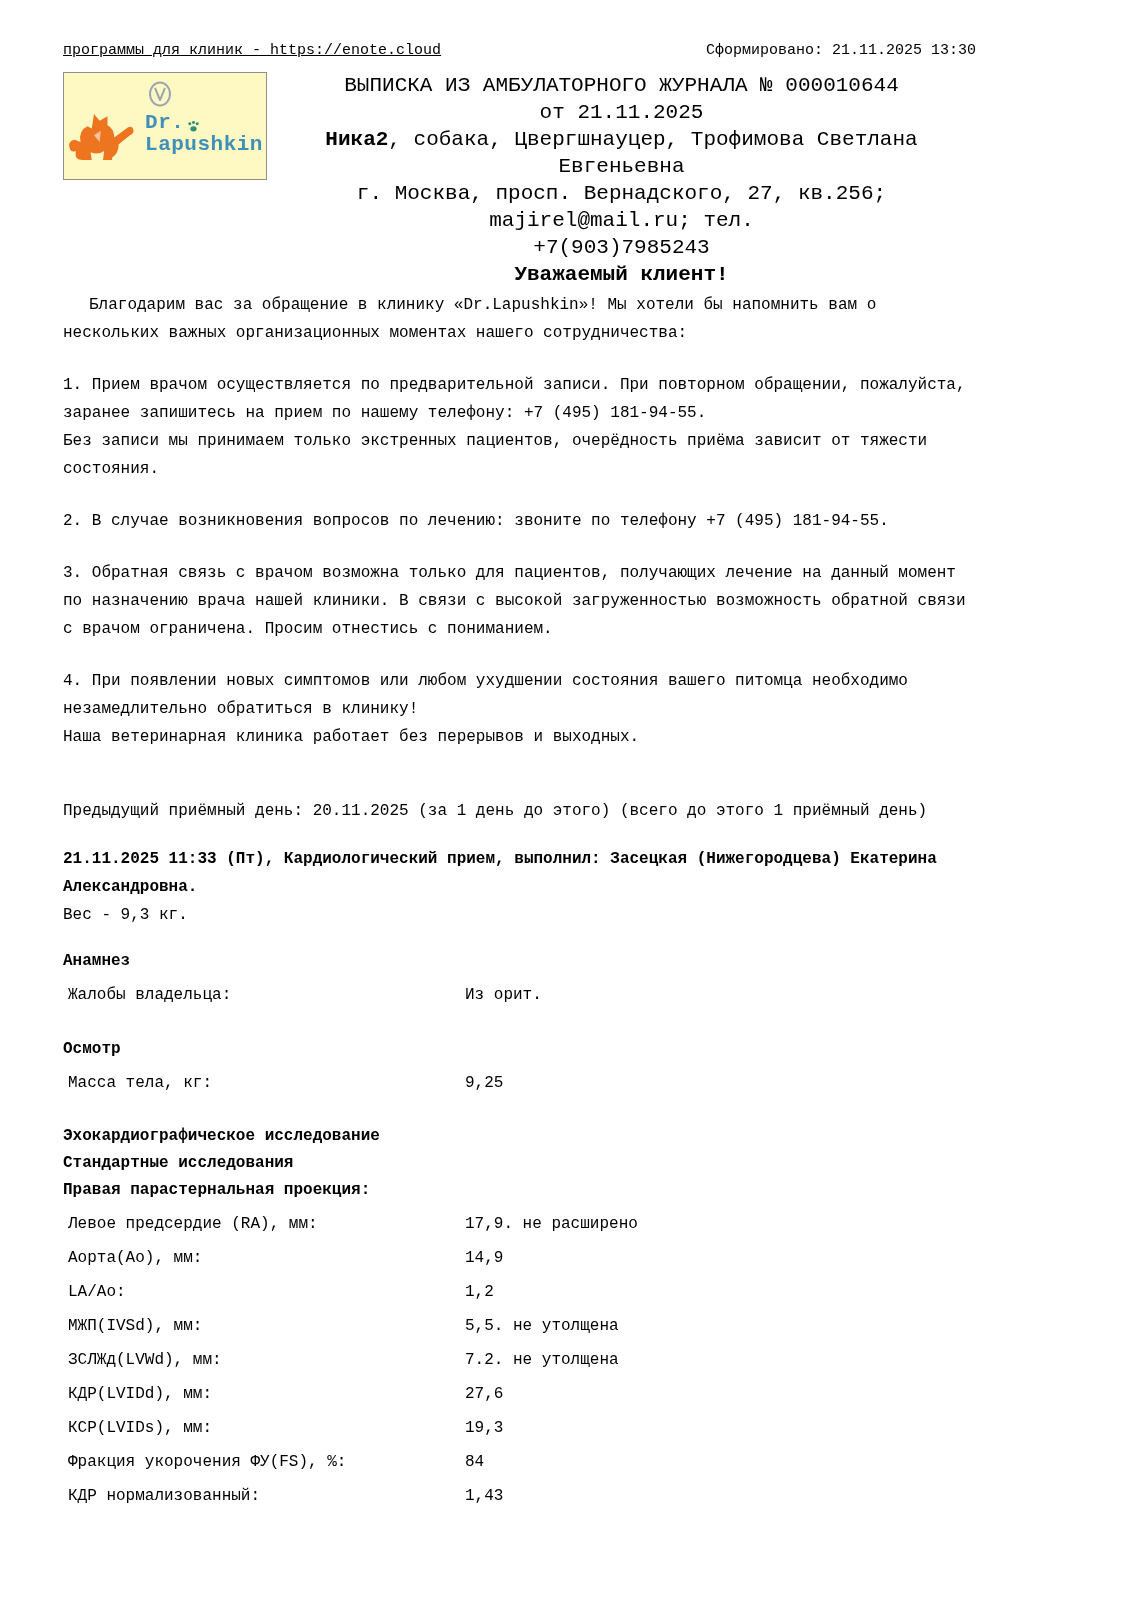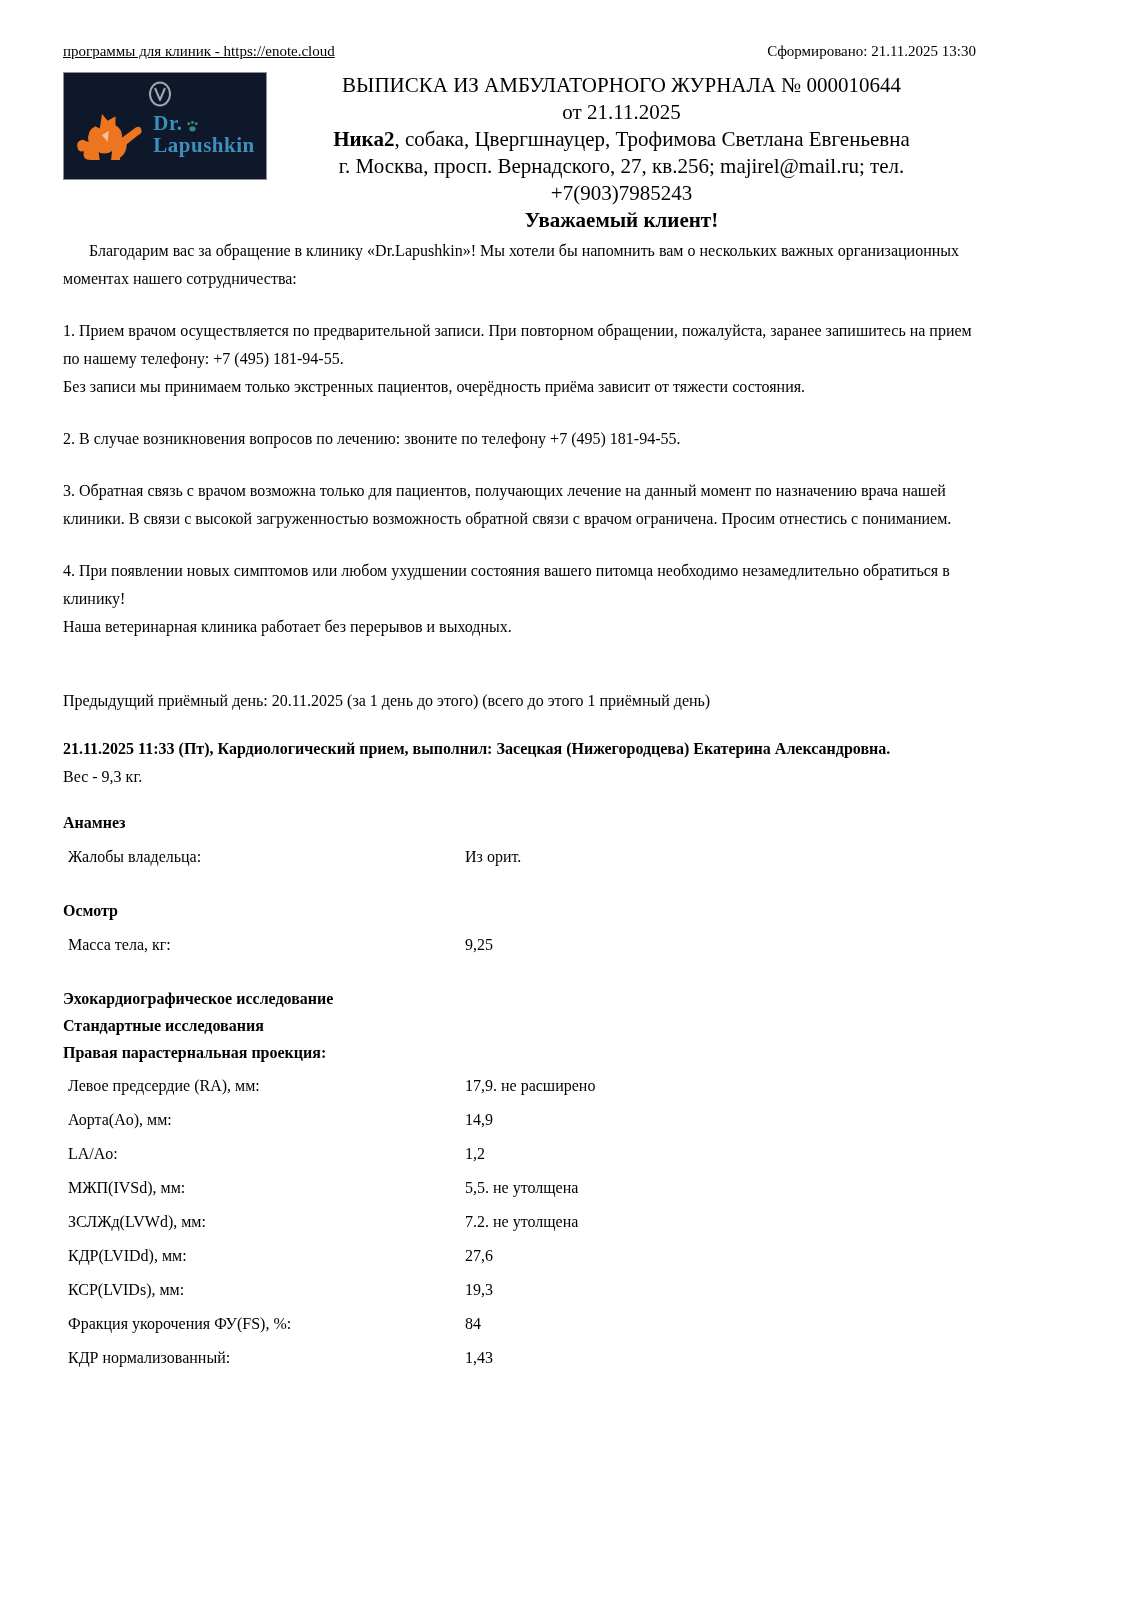--- a/index.html
+++ b/index.html
@@ -2,37 +2,37 @@
 <html lang="ru"><head>
 <meta charset="utf-8">
 <style>
   html,body{margin:0;padding:0;background:#ffffff;}
   .page{
     position:relative;
     width:1048px;height:1600px;
     box-sizing:border-box;
     background:#ffffff;
     color:#000000;
-    font-family:Liberation Serif, serif;
+    font-family:Liberation Mono, monospace;
     padding:42px 72px 0 63px;
     overflow:hidden;
     border-radius:17px;
   }
   
   .topbar{display:flex;justify-content:space-between;align-items:flex-start;font-size:15px;line-height:18px;}
   .top-link{color:#000;text-decoration:underline;cursor:pointer;}
   .generated{color:#000;}
 
   
   .header{display:flex;margin-top:12px;}
   .logo-box{
     flex:none;width:204px;height:108px;
     border:1px solid #8f8f8f;box-sizing:border-box;
     display:flex;align-items:center;justify-content:center;gap:4px;
-    position:relative;background:#0f172a;
+    position:relative;background:#fef9c3;
   }
   .logo-cat{flex:none;margin-top:14px;}
   .logo-emblem{position:absolute;left:84px;top:8px;}
   .logo-words{margin-left:2px;margin-top:16px;line-height:22px;
     font-weight:bold;font-size:21px;color:#3F8FBB;letter-spacing:0.5px;}
   .logo-dr-row{display:flex;align-items:flex-start;gap:3px;}
   .header-text{flex:1;text-align:center;font-size:21px;line-height:27px;}
   .salutation{font-weight:bold;}
 
   

